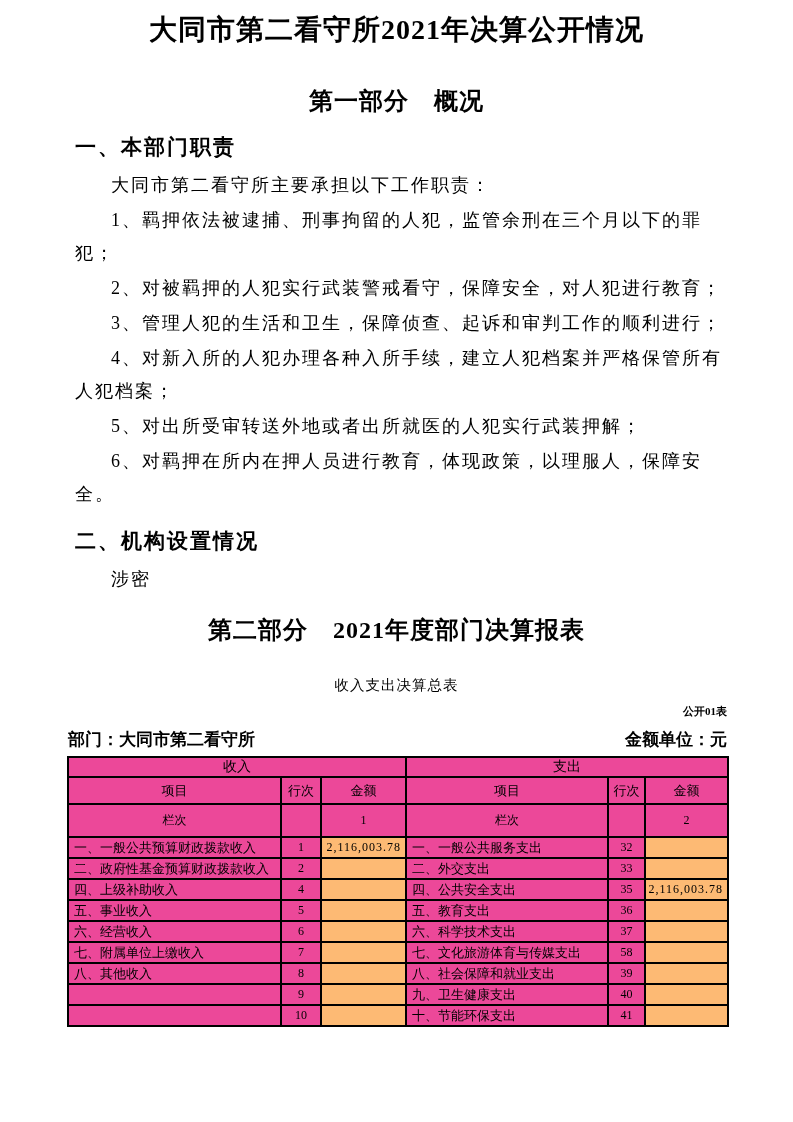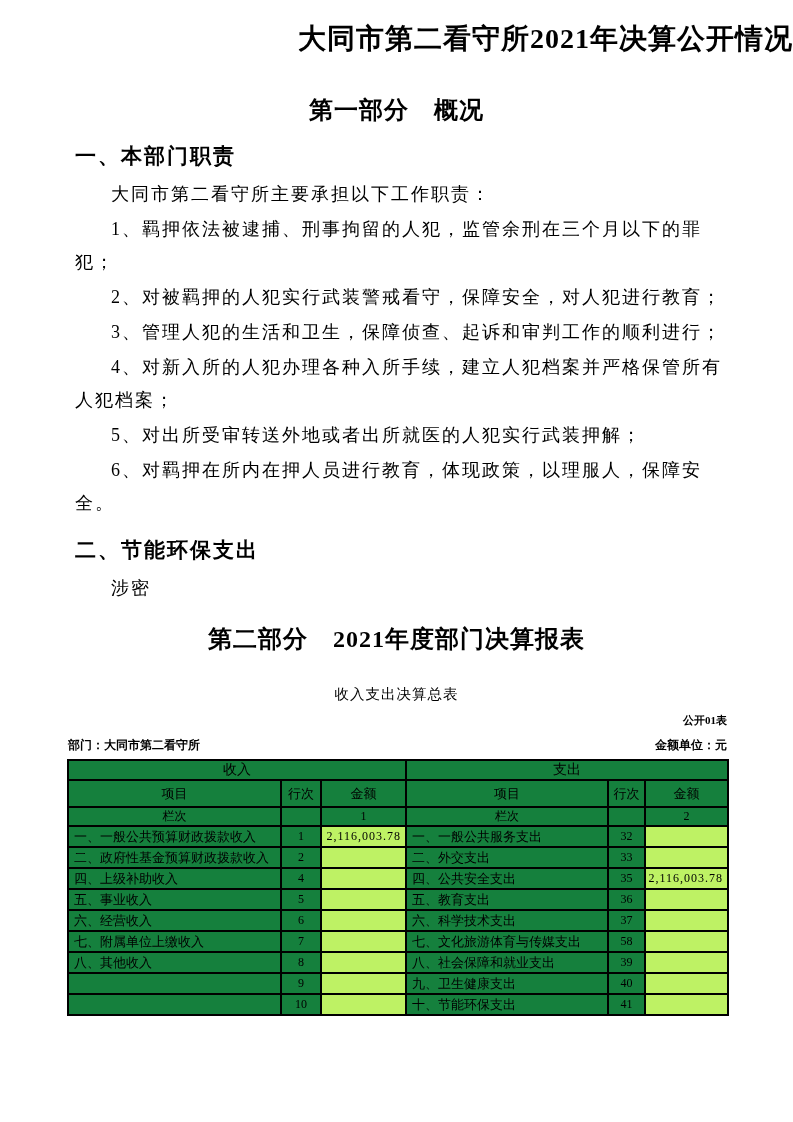--- a/index.html
+++ b/index.html
@@ -7,22 +7,22 @@
   .page {
     position:relative;
     width:793px; height:1122px;
     margin:0 auto;
     background:#ffffff;
     color:#000;
     font-family:"Liberation Serif","DejaVu Serif",serif;
     overflow:hidden;
   }
   .doc-title {
-    padding-top:20px;
-    text-align:right;
+    padding-top:11px;
+    text-align:center;
     font-size:28px;
     font-weight:bold;
     letter-spacing:1px;
   }
   .part-heading {
     text-align:center;
     font-size:24px;
     font-weight:bold;
     margin-top:36px;
     letter-spacing:1px;
@@ -48,46 +48,46 @@
     padding-right:66px;
     text-align:right;
     font-size:11px;
     font-weight:bold;
   }
   .dept-row {
     margin-top:9px;
     padding:0 66px 0 68px;
     display:flex;
     justify-content:space-between;
-    font-size:12px;
+    font-size:17px;
     font-weight:bold;
   }
   .table-wrap { margin:5px 0 0 67px; }
   table.summary {
     border-collapse:collapse;
     table-layout:fixed;
     width:660px;
     font-size:13px;
   }
   table.summary td {
     border:2px solid #000;
     overflow:hidden;
     white-space:nowrap;
     padding:0;
   }
   tr.h-group  { height:20px; }
   tr.h-cols   { height:27px; }
-  tr.h-index  { height:19px; }
+  tr.h-index  { height:33px; }
   tr.data-row { height:21px; }
-  .gray { background:#15803d; }
+  .gray { background:#ec4899; }
   .c { text-align:center; }
   .grp { font-size:14px; }
   .item { text-align:left; padding-left:5px !important; }
   .line { text-align:center; font-size:12px; }
-  .amt { text-align:right; padding-right:4px !important; font-size:12px; letter-spacing:1px; background:#bef264; }
+  .amt { text-align:right; padding-right:4px !important; font-size:12px; letter-spacing:1px; background:#fdba74; }
 </style>
 </head>
 <body>
 
 <div class="page">
 
   <div class="doc-title">大同市第二看守所2021年决算公开情况</div>
 
   <div class="part-heading">第一部分　概况</div>
 
@@ -96,21 +96,21 @@
   <div class="body-text">
     <p>大同市第二看守所主要承担以下工作职责：</p>
     <p>1、羁押依法被逮捕、刑事拘留的人犯，监管余刑在三个月以下的罪犯；</p>
     <p>2、对被羁押的人犯实行武装警戒看守，保障安全，对人犯进行教育；</p>
     <p>3、管理人犯的生活和卫生，保障侦查、起诉和审判工作的顺利进行；</p>
     <p>4、对新入所的人犯办理各种入所手续，建立人犯档案并严格保管所有人犯档案；</p>
     <p>5、对出所受审转送外地或者出所就医的人犯实行武装押解；</p>
     <p>6、对羁押在所内在押人员进行教育，体现政策，以理服人，保障安全。</p>
   </div>
 
-  <div class="section-heading">二、节能环保支出</div>
+  <div class="section-heading">二、机构设置情况</div>
 
   <div class="body-text">
     <p>涉密</p>
   </div>
 
   <div class="part-heading part2-heading">第二部分　2021年度部门决算报表</div>
 
   <div class="table-title">收入支出决算总表</div>
 
   <div class="sheet-label">公开01表</div>

